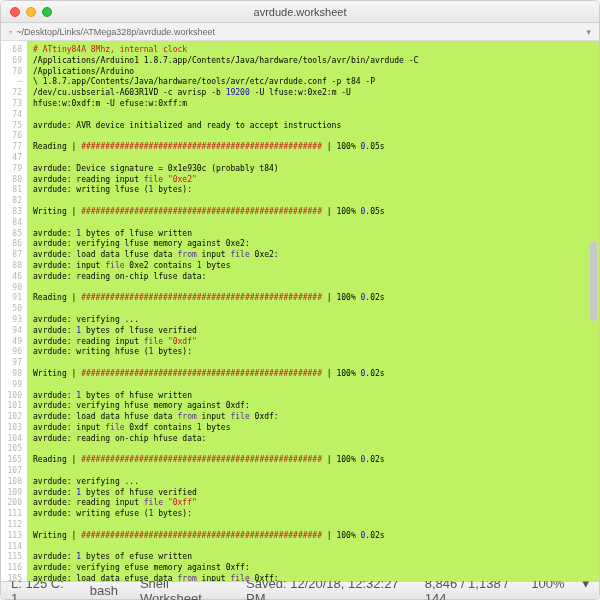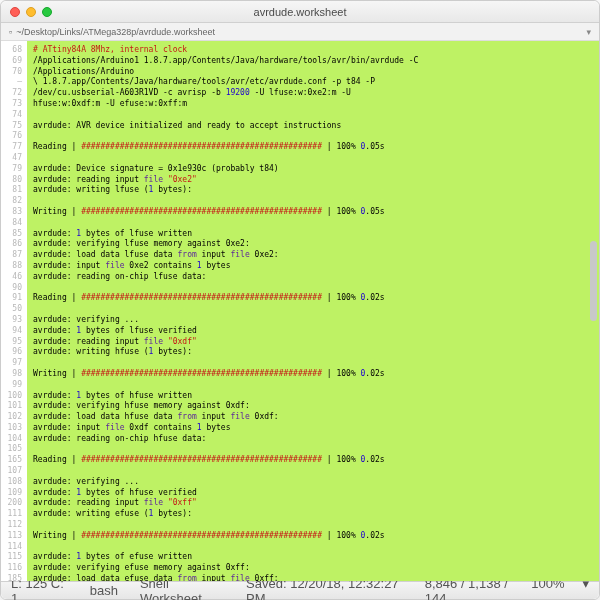--- a/index.html
+++ b/index.html
@@ -64,21 +64,21 @@
         <div>85</div>
         <div>86</div>
         <div>87</div>
         <div>88</div>
         <div>46</div>
         <div>90</div>
         <div>91</div>
         <div>50</div>
         <div>93</div>
         <div>94</div>
-        <div>95</div>
+        <div>49</div>
         <div>96</div>
         <div>97</div>
         <div>98</div>
         <div>99</div>
         <div>100</div>
         <div>101</div>
         <div>102</div>
         <div>103</div>
         <div>104</div>
         <div>105</div>

